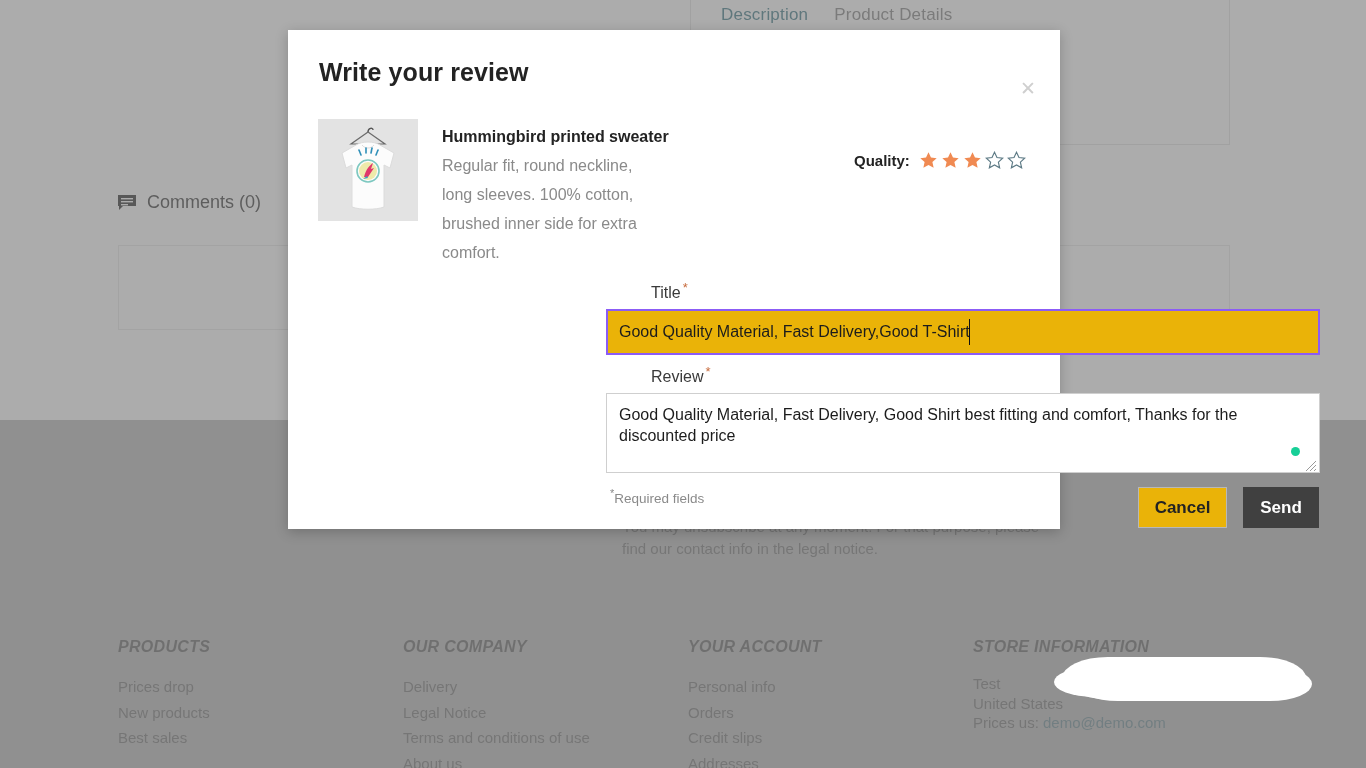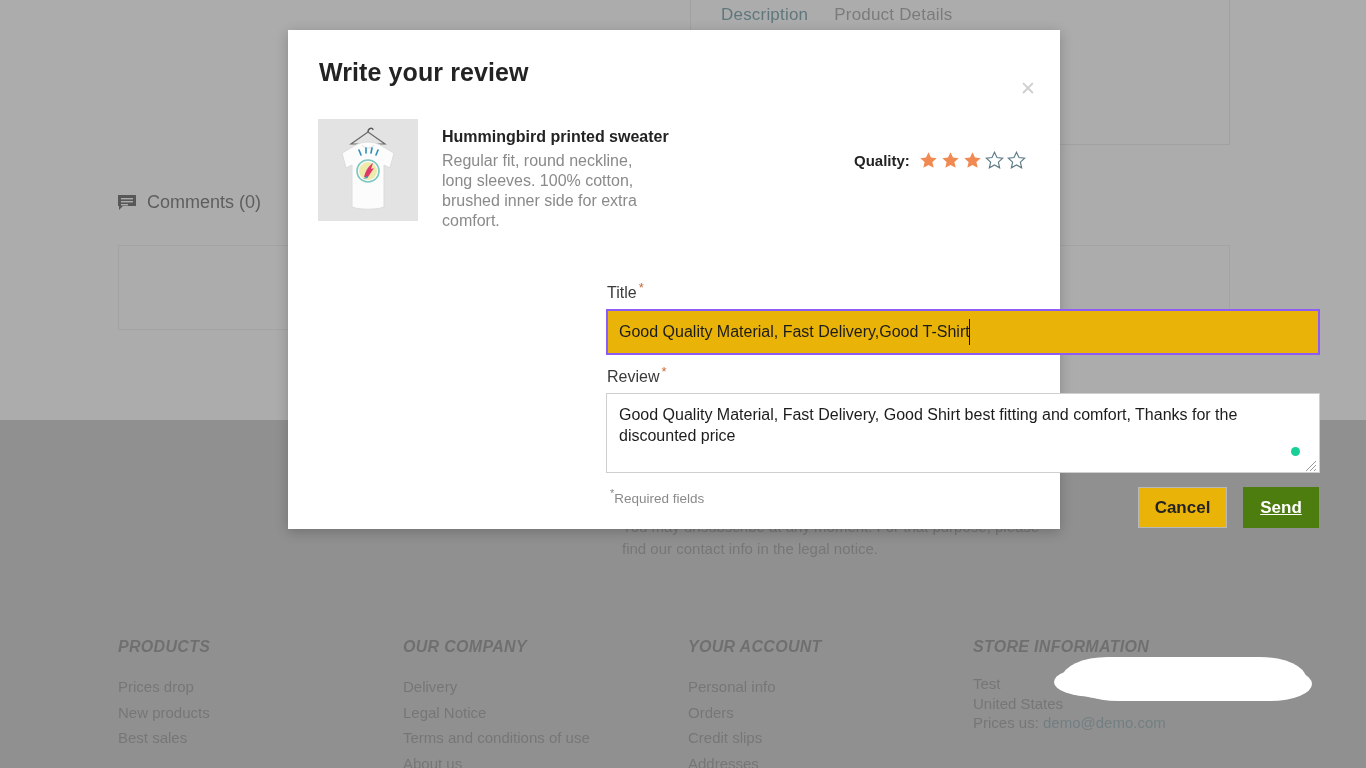--- a/index.html
+++ b/index.html
@@ -88,30 +88,30 @@
   .product-thumb {
     position:absolute; left:0; top:0; width:100px; height:102px;
     background:#e3e3e3; overflow:hidden;
   }
   .product-name {
     position:absolute; left:124px; top:9px; width:330px;
     font-size:16px; font-weight:bold; color:#232323;
   }
   .product-desc {
     position:absolute; left:124px; top:32px; width:215px;
-    font-size:16px; line-height:20px; color:#8a8a8a;
+    font-size:16px; line-height:29px; color:#8a8a8a;
   }
   .quality-block {
     position:absolute; left:536px; top:32px; display:flex; align-items:center; gap:9px;
   }
   .quality-label { font-size:15px; font-weight:bold; color:#232323; }
   .stars { display:flex; gap:3px; align-items:center; }
 
   .field-label {
-    position:absolute; font-size:16px; color:#3a3a3a;
+    position:absolute; font-size:16px; color:#3a3a3a;margin-left:44px;
   }
   .req-star { color:#c76b3d; font-size:13px; vertical-align:super; margin-left:2px; }
 
   .title-label { left:319px; top:250px; }
   .title-input {
     position:absolute; left:318px; top:279px; width:714px; height:46px;
     border:2px solid #8b5cf6; background:#eab308;
     font-family:"Liberation Sans", sans-serif; font-size:16px; color:#1c1c1c;
     padding: 0 11px; outline:none;
   }
@@ -140,21 +140,21 @@
   .btn {
     position:absolute; height:41px; font-family:"Liberation Sans", sans-serif;
     font-size:17px; cursor:pointer;
   }
   .btn-cancel {
     left:850px; top:457px; width:89px;
     background:#eab308; border:1px solid #b8b8b8; color:#232323; font-weight:bold;
   }
   .btn-send {
     left:955px; top:457px; width:76px;
-    background:#4d7c0f; border:none; color:#fff; font-weight:bold;text-decoration:underline;
+    background:#404040; border:none; color:#fff; font-weight:bold;
   }
 
   .chat-icon { width:18px; height:15px; display:block; }
 </style>
 </head>
 <body>
 
 <div id="page-root">
   <div class="bg-white-top"></div>
   <div class="bg-footer-area"></div>

